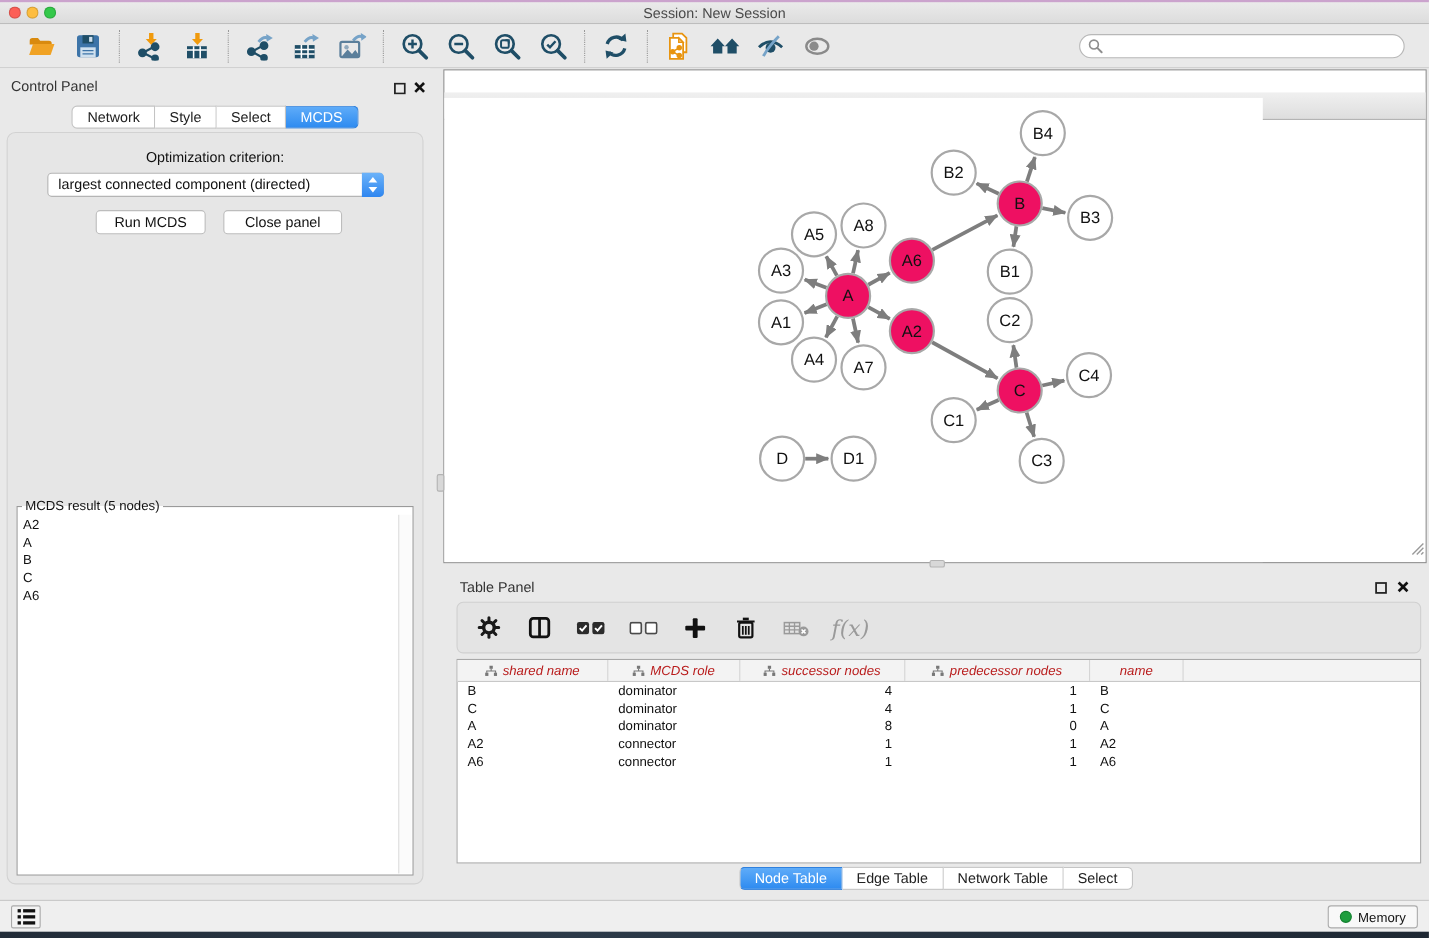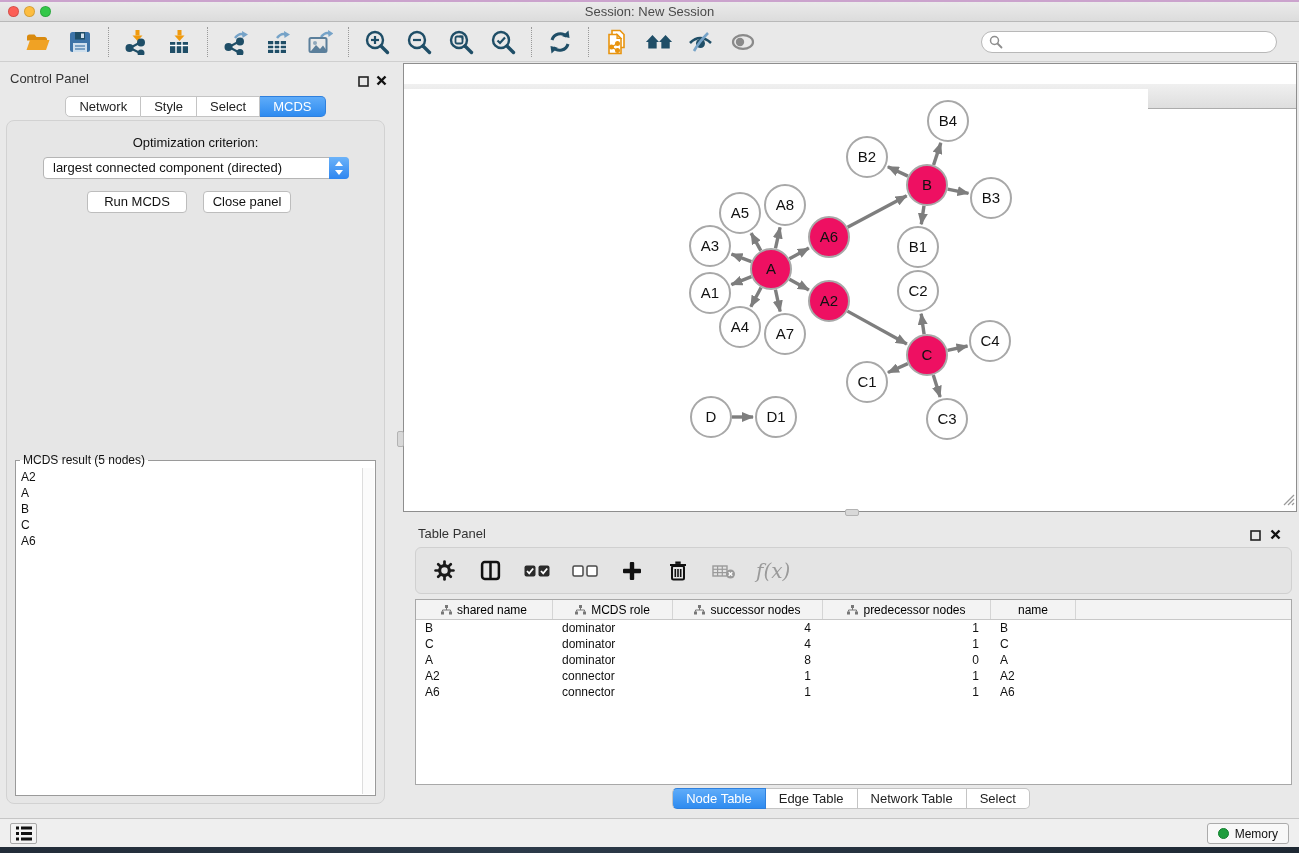--- a/index.html
+++ b/index.html
@@ -47,21 +47,21 @@
     border:1px solid #B5B5B5; border-radius:4px; font-size:13px; color:#111; line-height:20px; padding-left:9px; cursor:default; }
   #criterion-stepper { position:absolute; right:-1px; top:-1px; width:20px; height:22px; border-radius:0 4px 4px 0;
     background:linear-gradient(#6CB3F9,#2E86F0); }
   #criterion-stepper .up { position:absolute; left:6px; top:4px; width:0; height:0;
     border-left:4px solid transparent; border-right:4px solid transparent; border-bottom:5px solid #FFF; }
   #criterion-stepper .down { position:absolute; left:6px; bottom:4px; width:0; height:0;
     border-left:4px solid transparent; border-right:4px solid transparent; border-top:5px solid #FFF; }
   .btn { position:absolute; top:70px; height:22px; background:#FFF; border:1px solid #BDBDBD; border-radius:4px;
     font-size:13px; color:#111; line-height:20px; text-align:center; cursor:default; }
   #run-btn { left:80px; width:100px; }
-  #closepanel-btn { left:196px; width:88px; }
+  #closepanel-btn { left:196px; width:108px; }
   #mcds-fieldset { position:absolute; left:8px; top:332px; width:361px; height:343px;
     border:1px solid #9A9A9A; background:#FFF; }
   #mcds-legend { font-size:12px; color:#111; padding:0 3px; margin-left:4px; }
   #mcds-list { position:absolute; left:1px; top:2px; right:13px; bottom:1px; overflow:hidden; }
   .list-item { font-size:12px; color:#111; line-height:16px; padding-left:4px; }
   #mcds-scroll { position:absolute; top:1px; right:1px; bottom:1px; width:12px; background:#FBFBFB; border-left:1px solid #DDD; }
 
   
   #net-window { left:403px; top:63px; width:894px; height:449px; background:#FFF; border:1px solid #8E8E8E; }
   #net-titlebar { position:absolute; left:0; top:0; width:100%; height:25px;
@@ -78,22 +78,22 @@
   #handle-bottom { left:845px; top:509px; width:14px; height:7px; }
 
   
   #table-panel { left:403px; top:520px; width:896px; height:298px; background:#E9E9E9; }
   #tp-title { position:absolute; left:15px; top:6px; font-size:13px; color:#333; }
   #tp-toolbar { position:absolute; left:12px; top:27px; width:877px; height:47px; background:#E4E4E4;
     border:1px solid #D0D0D0; border-radius:6px; display:flex; align-items:center; gap:18px; padding:0 14px; }
   .fx-label { font-family:"DejaVu Serif", serif; font-style:italic; font-size:20px; color:#9A9A9A; }
   #node-table { position:absolute; left:12px; top:79px; width:877px; height:186px; background:#FFF; border:1px solid #A8A8A8; }
   #nt-header { display:flex; height:20px; background:#F3F3F3; border-bottom:1px solid #C8C8C8; }
-  .hcell { display:flex; align-items:center; justify-content:center; gap:5px; font-size:12px; color:#000000;
-    border-right:1px solid #D5D5D5; height:100%; }
+  .hcell { display:flex; align-items:center; justify-content:center; gap:5px; font-size:12px; color:#b91c1c;
+    border-right:1px solid #D5D5D5; height:100%;font-style:italic; }
   .trow { display:flex; height:16px; }
   .tcell { font-size:12px; color:#111; line-height:16px; white-space:nowrap; overflow:hidden; }
   #table-tabs { position:absolute; left:0; top:268px; width:100%; text-align:center; }
 
   
   #statusbar { left:0; top:818px; width:1299px; height:29px; background:#EFEFEF; border-top:1px solid #C6C6C6; }
   #list-btn { position:absolute; left:10px; top:4px; width:27px; height:21px; background:#F3F3F3;
     border:1px solid #A9A9A9; border-radius:2px; display:flex; align-items:center; justify-content:center; }
   #memory-btn { position:absolute; right:10px; top:4px; height:21px; background:#F8F8F8; border:1px solid #ABABAB;
     border-radius:3px; display:flex; align-items:center; gap:6px; padding:0 10px; font-size:12px; color:#111; }

